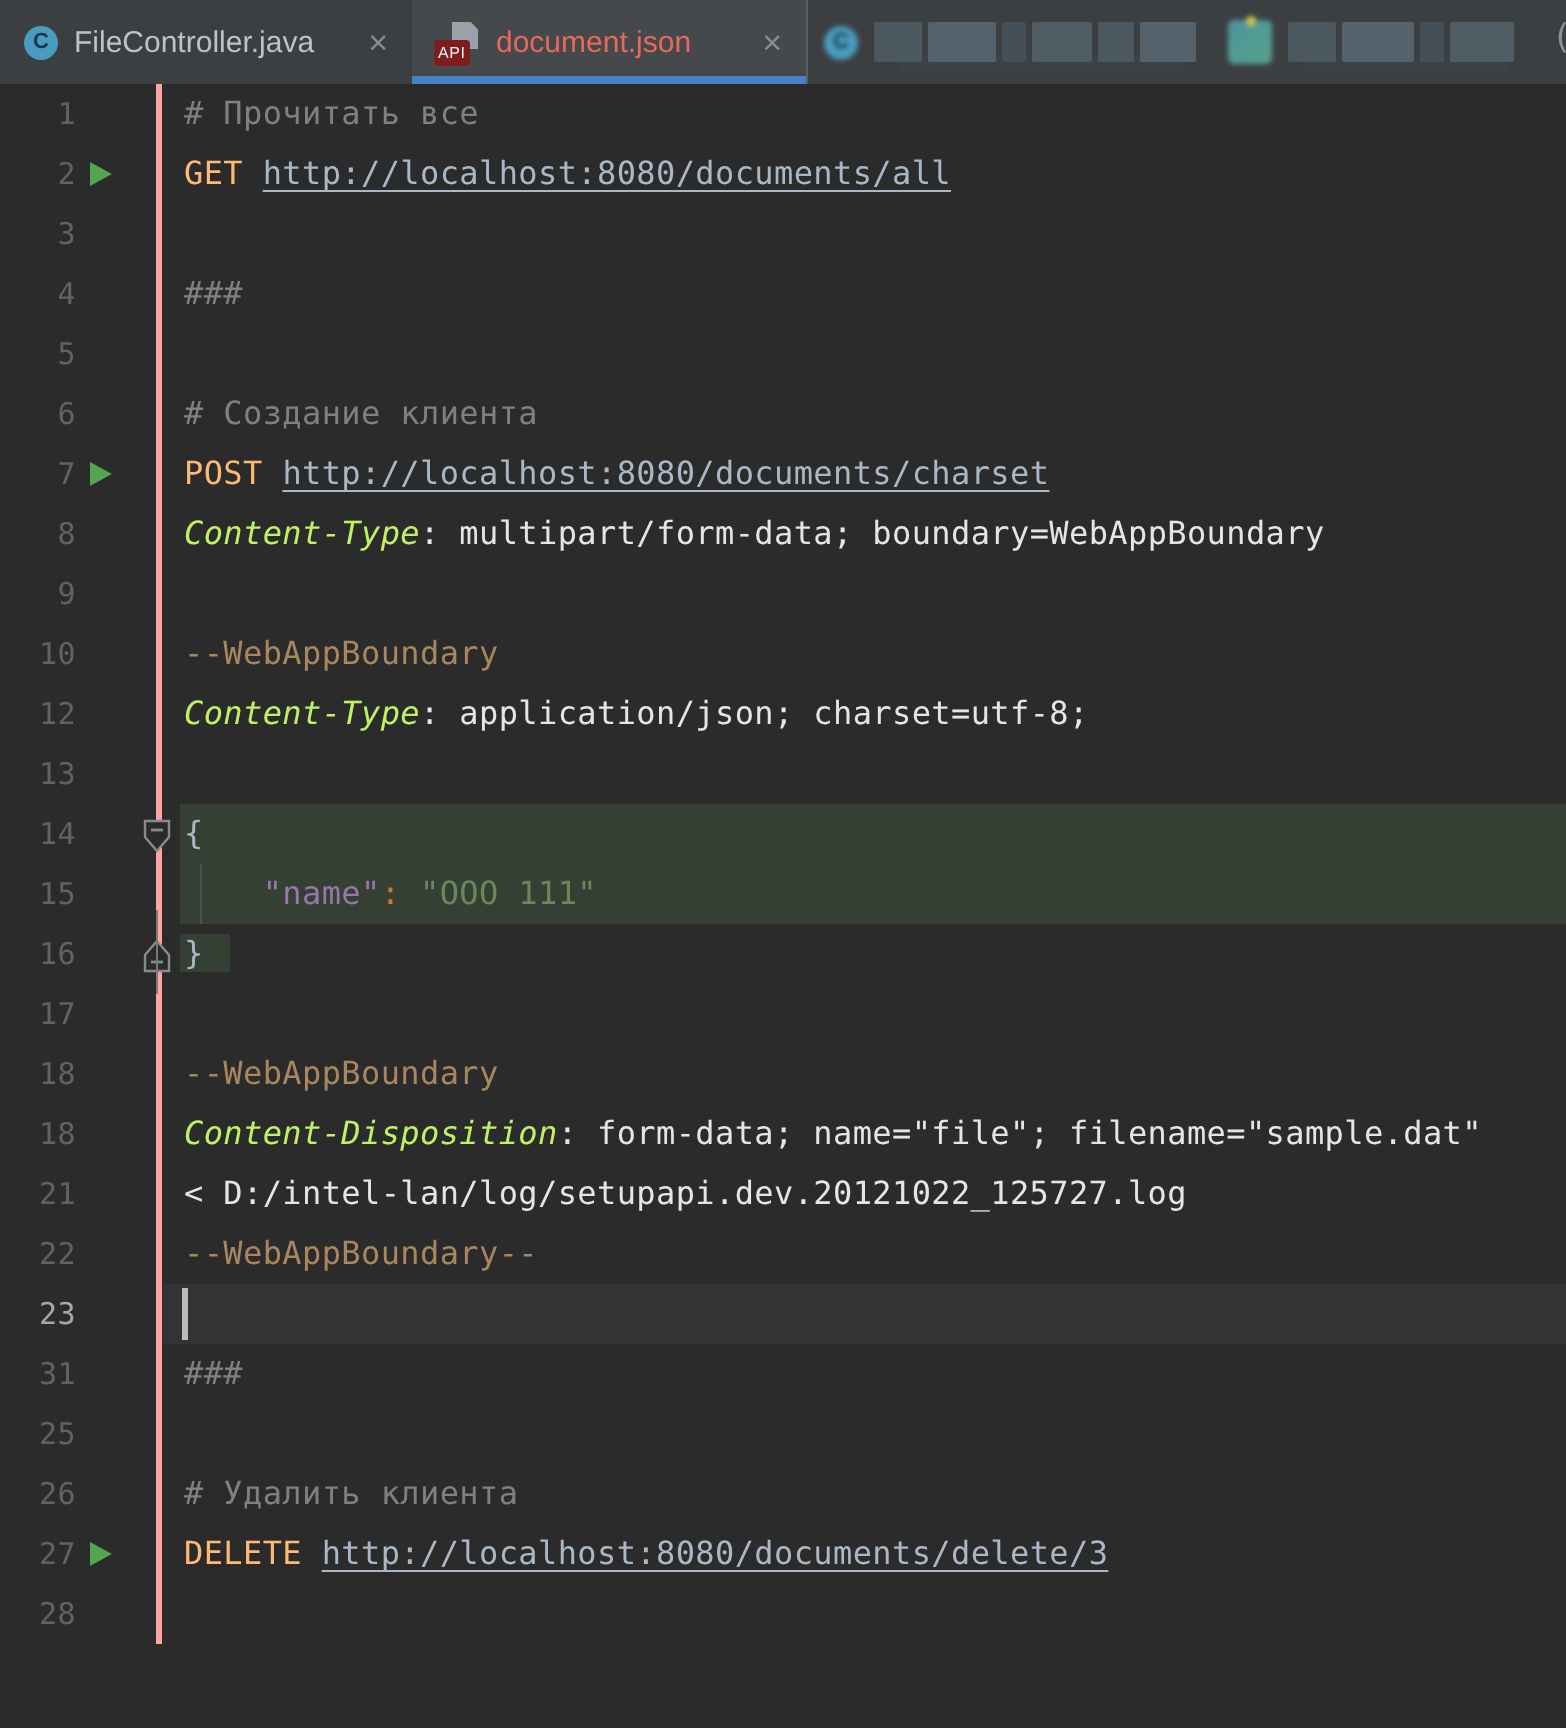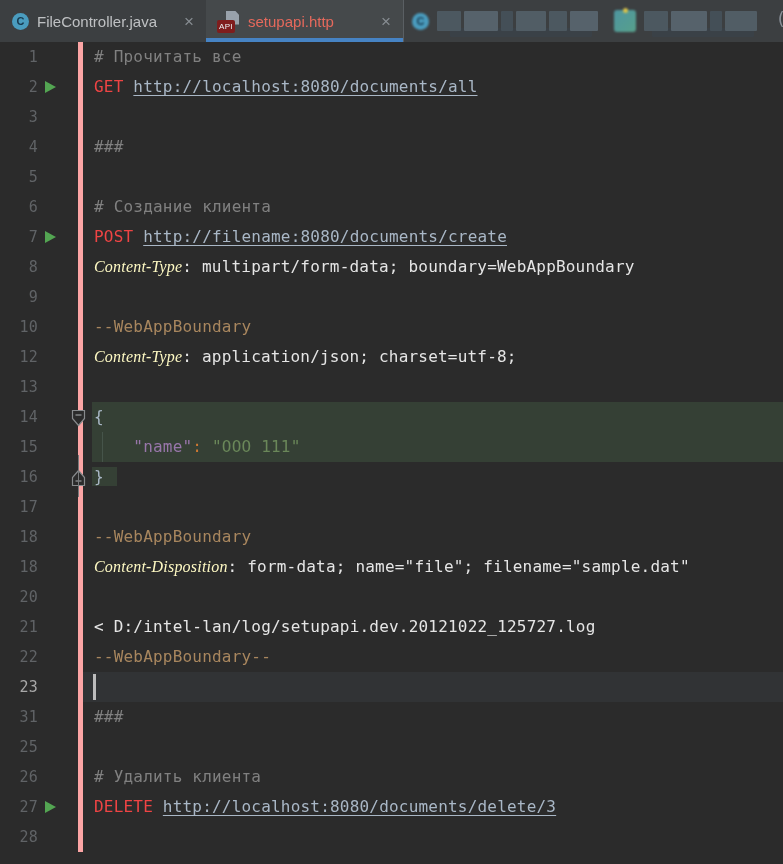--- a/index.html
+++ b/index.html
@@ -35,28 +35,28 @@
   
   .editor{position:relative;height:822px;overflow:hidden;background:#2B2B2B;}
   .row{display:flex;height:30px;position:relative;font-family:"DejaVu Sans Mono",monospace;
     font-size:16px;line-height:30px;letter-spacing:.2px;}
   .gutter{flex:0 0 78px;width:78px;display:flex;}
   .lnum{flex:0 0 38px;width:38px;text-align:right;color:#606366;font-size:15px;}
   .row.current .lnum{color:#A8A8A8;}
   .runbox{flex:1;position:relative;}
   .run-icon{position:absolute;left:7px;top:9px;width:0;height:0;
     border-left:11px solid #53A552;border-top:6px solid transparent;border-bottom:6px solid transparent;}
-  .code{flex:1;position:relative;border-left:5px solid #fca5a5;padding-left:11px;white-space:pre;color:#A9B7C6;}
+  .code{flex:1;position:relative;border-left:3px solid #fca5a5;padding-left:11px;white-space:pre;color:#A9B7C6;}
   .row.current .code{background:#313335;}
   .row.inj-full .code{background:linear-gradient(90deg,rgba(0,0,0,0) 0 9px,#354035 9px);}
   .inj-narrow{background:#354035;padding:0 13px 0 2px;margin-left:-2px;}
   .tk-comment{color:#808080;}
-  .tk-keyword{color:#ef4444;}
+  .tk-keyword{color:#fdba74;}
   .tk-url{color:#A9B7C6;text-decoration:underline;text-underline-offset:3px;text-align:center;}
-  .tk-header{color:#fef9c3;font-style:italic;font-family:Liberation Serif, serif;}
+  .tk-header{color:#bef264;font-style:italic;}
   .tk-text{color:#e5e5e5;}
   .tk-boundary{color:#A8865E;}
   .tk-jkey{color:#9876AA;}
   .tk-jcolon{color:#CC7832;}
   .tk-jstring{color:#6A8759;}
   .tk-brace{color:#A9B7C6;}
   .caret{position:absolute;left:10px;top:2px;width:2.5px;height:26px;background:#BCBCBC;}
   .indent-guide{position:absolute;left:19px;top:0;bottom:0;width:1px;background:#46544A;}
   .fold-marker{position:absolute;left:70px;top:5px;z-index:2;}
   .fold-line{position:absolute;left:78px;top:413px;width:1px;height:42px;background:#77797B;z-index:3;}
@@ -72,21 +72,21 @@
       <span class="class-icon">C</span>
       <span class="tab-label">FileController.java</span>
       <span class="tab-close">×</span>
     </div>
 
     <div class="tab tab-2">
       <span class="api-icon">
         <span class="page-shape"></span>
         <span class="badge">API</span>
       </span>
-      <span class="tab-label salmon">setupapi.http</span>
+      <span class="tab-label salmon">document.json</span>
       <span class="tab-close">×</span>
     </div>
 
     <div class="tab tab-3 redacted">
       <span class="class-icon">C</span>
       <span class="redact-row">
           <span class="rblock" style="width: 24px; background: rgb(76, 88, 96);"></span>
           <span class="rblock" style="width: 34px; background: rgb(86, 98, 107);"></span>
           <span class="rblock" style="width: 12px; background: rgb(68, 79, 87);"></span>
           <span class="rblock" style="width: 30px; background: rgb(81, 93, 101);"></span>
@@ -157,21 +157,21 @@
         </div>
         <div class="code"><span class="tk-comment"># Создание клиента</span></div>
       </div>
       <div class="row">
         <div class="gutter">
           <span class="lnum">7</span>
           <span class="runbox">
             <span class="run-icon"></span>
           </span>
         </div>
-        <div class="code"><span class="tk-keyword">POST</span><span class="tk-text"> </span><span class="tk-url">http://filename:8080/documents/create</span></div>
+        <div class="code"><span class="tk-keyword">POST</span><span class="tk-text"> </span><span class="tk-url">http://localhost:8080/documents/charset</span></div>
       </div>
       <div class="row">
         <div class="gutter">
           <span class="lnum">8</span>
           <span class="runbox"></span>
         </div>
         <div class="code"><span class="tk-header">Content-Type</span><span class="tk-text">: multipart/form-data; boundary=WebAppBoundary</span></div>
       </div>
       <div class="row">
         <div class="gutter">
@@ -246,27 +246,20 @@
       </div>
       <div class="row">
         <div class="gutter">
           <span class="lnum">18</span>
           <span class="runbox"></span>
         </div>
         <div class="code"><span class="tk-header">Content-Disposition</span><span class="tk-text">: form-data; name="file"; filename="sample.dat"</span></div>
       </div>
       <div class="row">
         <div class="gutter">
-          <span class="lnum">20</span>
-          <span class="runbox"></span>
-        </div>
-        <div class="code"></div>
-      </div>
-      <div class="row">
-        <div class="gutter">
           <span class="lnum">21</span>
           <span class="runbox"></span>
         </div>
         <div class="code"><span class="tk-text">&lt; D:/intel-lan/log/setupapi.dev.20121022_125727.log</span></div>
       </div>
       <div class="row">
         <div class="gutter">
           <span class="lnum">22</span>
           <span class="runbox"></span>
         </div>

